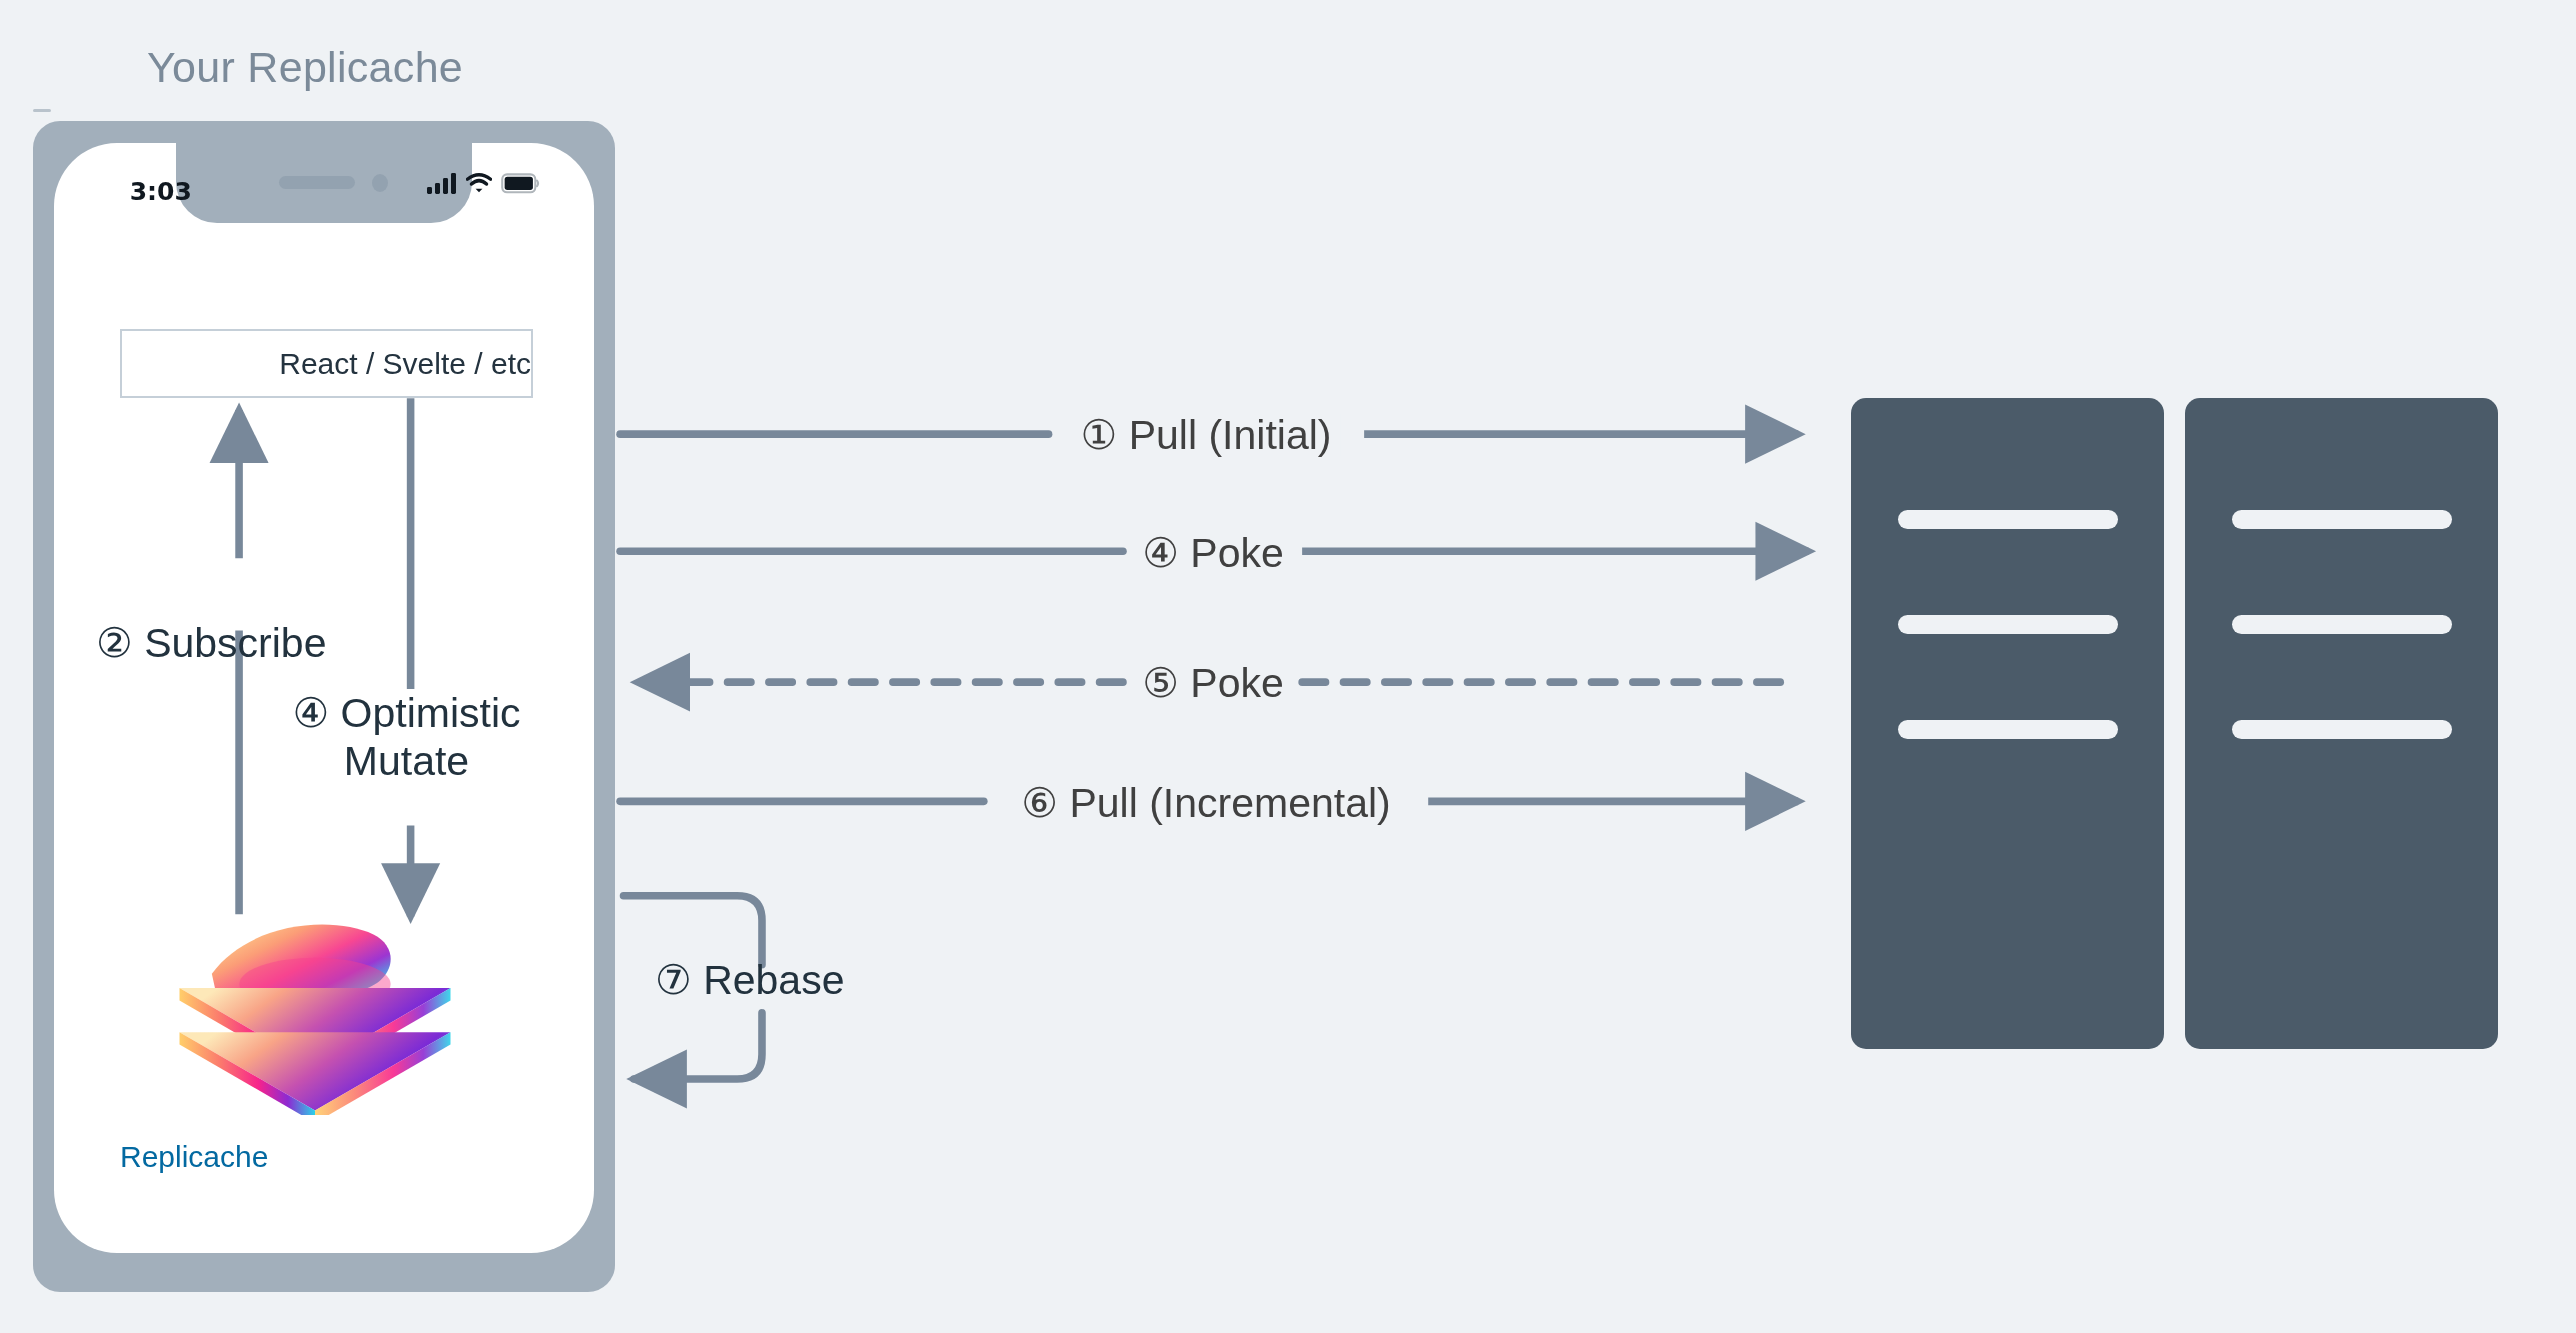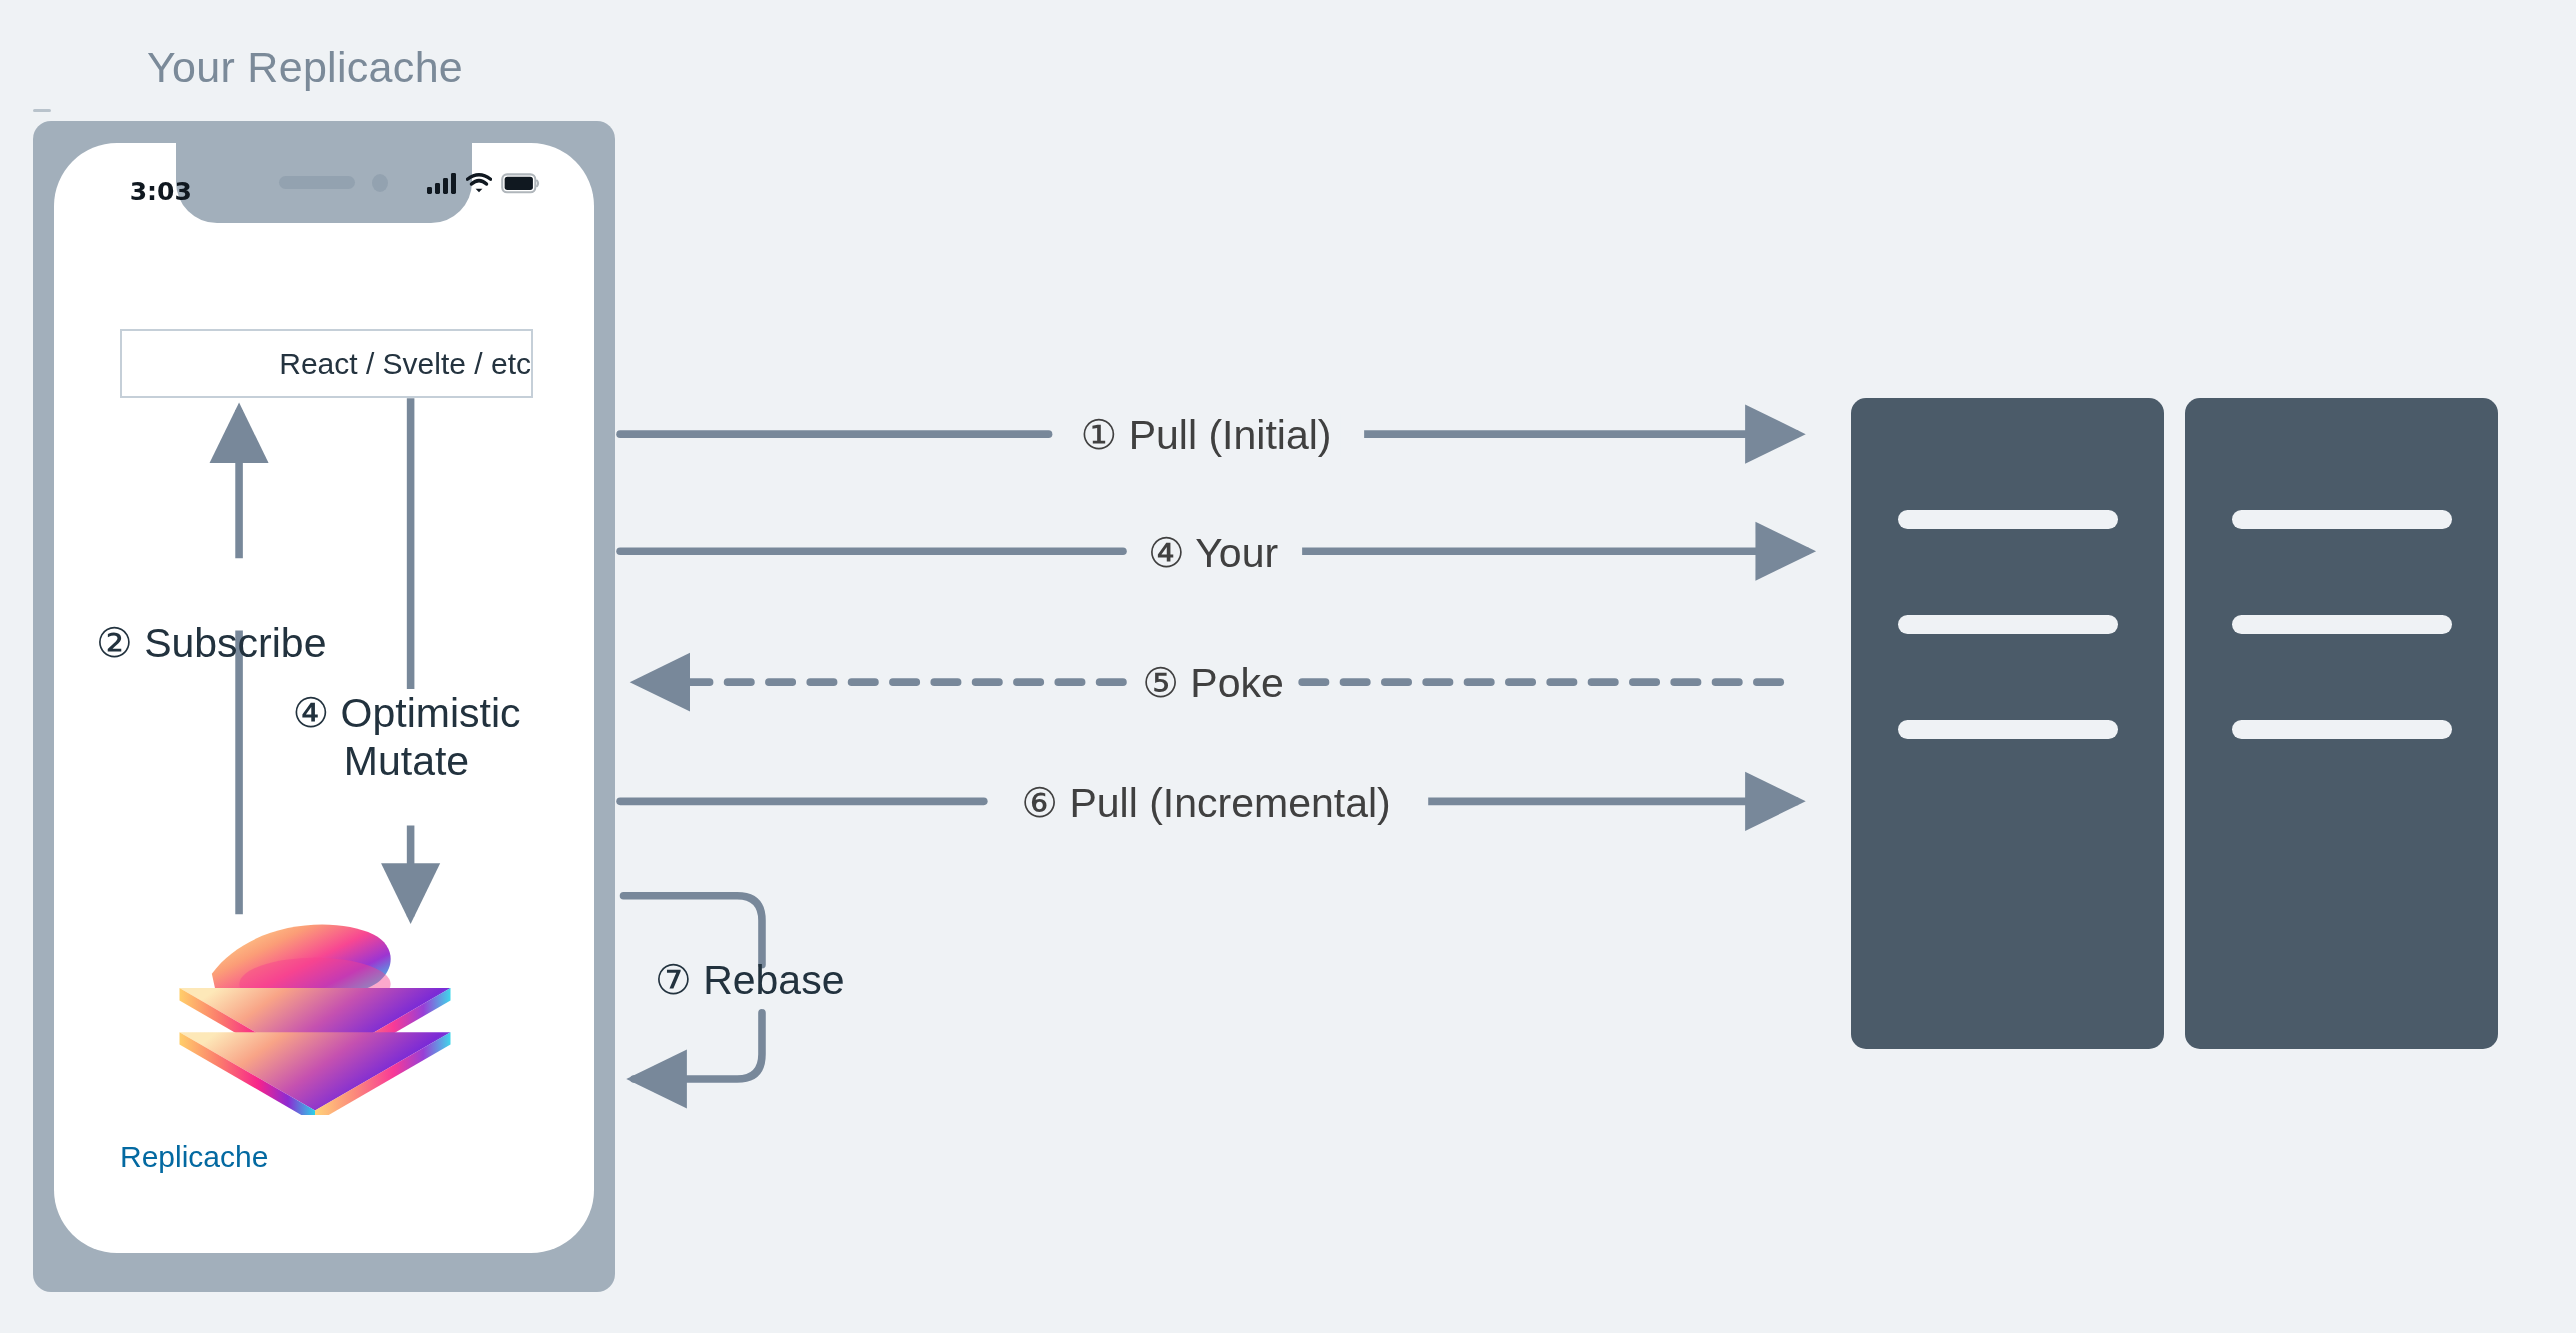--- a/index.html
+++ b/index.html
@@ -30,21 +30,21 @@
   #svc-title   { left: 1895px; top: 313px; }
 
   
   #phone {
     position: absolute;
     left: 33px;
     top: 121px;
     width: 582px;
     height: 1171px;
     background: #a2afbb;
-    border-radius: 18px;
+    border-radius: 27px;
     box-sizing: border-box;
     padding: 22px 20.7px 39px 20.7px;
   }
   #phone-screen {
     position: relative;
     width: 100%;
     height: 100%;
     background: #ffffff;
     border-radius: 63px;
     overflow: hidden;
@@ -379,21 +379,21 @@
 
   <div class="inner-label nosel" id="lbl-subscribe">② Subscribe</div>
 
   <div class="inner-label nosel" id="lbl-mutate">
     <span>④ Optimistic</span><br>
     <span>Mutate</span>
   </div>
 
   <div class="flow-label nosel" style="left:1206px; top:435px;">① Pull (Initial)</div>
 
-  <div class="flow-label nosel" style="left:1213px; top:553px;">④ Your</div>
+  <div class="flow-label nosel" style="left:1213px; top:553px;">④ Poke</div>
 
   <div class="flow-label nosel" style="left:1213px; top:683px;">⑤ Poke</div>
 
   <div class="flow-label nosel" style="left:1206px; top:803px;">⑥ Pull (Incremental)</div>
 
   <div id="lbl-rebase" class="nosel">⑦ Rebase</div>
 
 </div>
 
 

